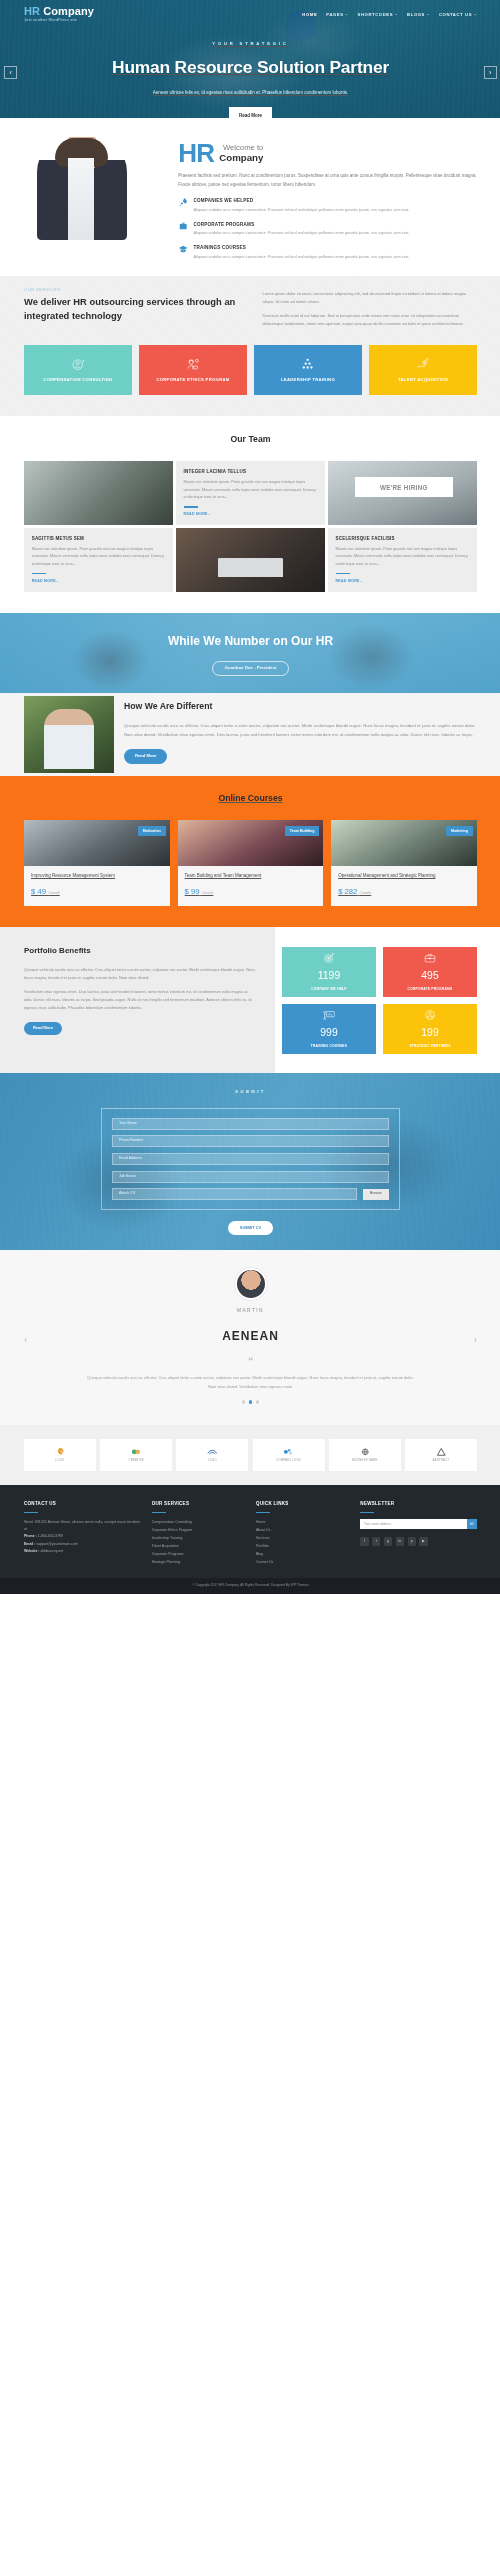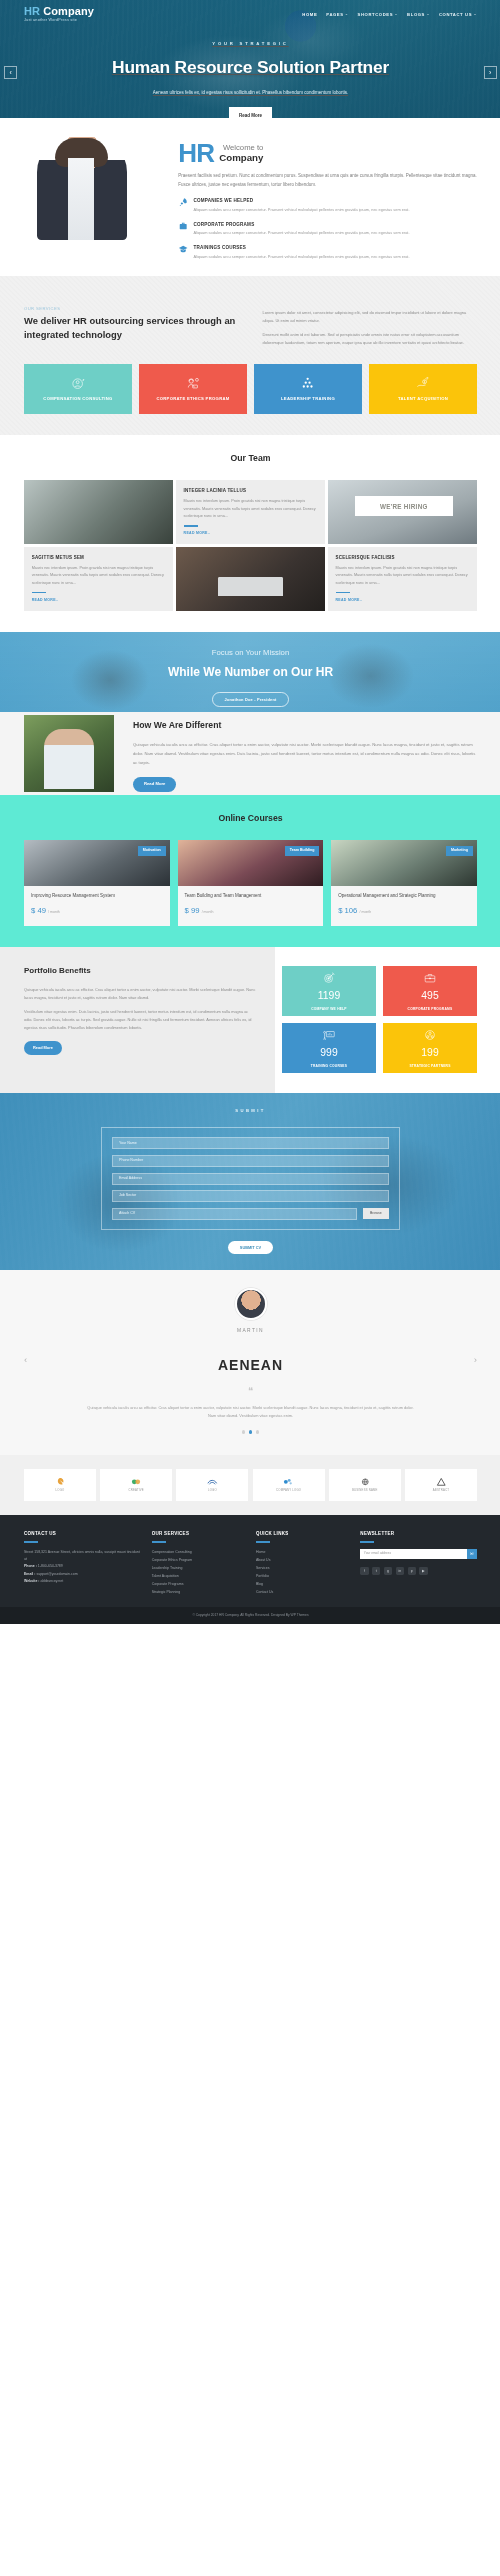--- a/index.html
+++ b/index.html
@@ -49,21 +49,21 @@
   .hr-big{font-size:26px;font-weight:bold;color:#3f93cc;line-height:.85;letter-spacing:-0.7px;}
   .hr-wel{font-size:7.7px;color:#7d7d7d;line-height:1.15;font-weight:normal;text-align:right;}
   .hr-comp{font-size:9.7px;color:#2e2e2e;font-weight:bold;line-height:1.1;}
   .welcome-p{font-size:4.5px;color:#7e7e7e;margin-top:7.7px;line-height:2;}
   .feat{display:flex;gap:4.9px;margin-top:7.7px;}
   .feat-ic{flex:0 0 10.4px;color:#3f93cc;}
   .feat-t{font-size:4.6px;font-weight:bold;color:#333;letter-spacing:0.2px;}
   .feat-d{font-size:3.9px;color:#9a9a9a;line-height:1.85;margin-top:1.4px;}
 
   
-  .services{background:#f1f1f1;padding:30px 24px 21px 24px;
+  .services{background:#f1f1f1;padding:11px 24px 21px 24px;
     background-image:repeating-linear-gradient(45deg,rgba(0,0,0,.012) 0 1.4px,transparent 1.4px 3.5px);}
   .svc-top{display:flex;gap:24px;}
   .svc-left{flex:1;}
   .svc-eyebrow{font-size:4.2px;color:#9fc7dd;letter-spacing:0.4px;}
   .svc-h{font-size:9.4px;color:#2c2c2c;font-weight:bold;line-height:1.45;margin-top:2.1px;}
   .svc-right{flex:1;padding-top:3.5px;}
   .svc-p{font-size:4px;color:#8d8d8d;line-height:2.05;}
   .svc-p+.svc-p{margin-top:5.6px;}
   .boxes{display:flex;gap:7px;margin-top:16.7px;}
   .box{flex:1;height:50px;display:flex;flex-direction:column;align-items:center;justify-content:center;gap:4.9px;cursor:pointer;}
@@ -93,30 +93,30 @@
     background:
       radial-gradient(ellipse 63px 49px at 22% 60%,rgba(60,45,35,.55),transparent 62%),
       radial-gradient(ellipse 70px 52px at 74% 55%,rgba(55,45,40,.5),transparent 62%),
       linear-gradient(180deg,rgba(150,190,210,.4),rgba(90,150,185,.5));}
   .mission-in{position:relative;z-index:3;text-align:center;padding-top:15.3px;}
   .m1{font-size:7.7px;color:#e3f2f9;font-weight:normal;}
   .m2{font-size:12px;color:#fff;font-weight:bold;margin-top:4.2px;}
   .m-badge{display:inline-block;margin-top:9.7px;border:0.7px solid rgba(255,255,255,.7);border-radius:8.3px;color:#fff;font-size:3.9px;font-weight:bold;padding:3.5px 12px;letter-spacing:0.2px;cursor:pointer;}
 
   
-  .diff{background:#f4f4f4;padding:3px 24px;display:flex;gap:19px;align-items:flex-end;}
+  .diff{background:#f4f4f4;padding:3px 24px;display:flex;gap:10px;align-items:flex-start;}
   .diff-img{flex:0 0 90px;height:77px;background:linear-gradient(150deg,#7d9e5e,#4d6b3d 50%,#2f4228);position:relative;}
   .diff-img:after{content:"";position:absolute;left:22%;top:18%;width:56%;height:78%;background:linear-gradient(180deg,#d9b79c 0 26%,#e8eef2 26% 100%);border-radius:18px 18px 0 0;}
   .diff-txt{flex:1;padding-top:4.2px;}
   .diff-h{font-size:8.7px;color:#2c2c2c;font-weight:bold;}
   .diff-p{font-size:4.2px;color:#8d8d8d;line-height:2.1;margin-top:8.3px;}
   .btn-blue{display:inline-block;margin-top:9.7px;background:#3f93cc;color:#fff;font-size:4.2px;font-weight:bold;border-radius:9.7px;padding:4.2px 11px;cursor:pointer;}
 
   
-  .courses{padding:16.7px 24px 21px 24px;background:#5eead4;}
+  .courses{padding:16.7px 24px 21px 24px;background:#f97316;text-decoration:underline;}
   .course-grid{display:grid;grid-template-columns:1fr 1fr 1fr;gap:7.7px;margin-top:14px;}
   .course{background:#f6f6f6;}
   .c-img{height:46px;position:relative;}
   .c1{background:linear-gradient(150deg,#b4bcc2,#5e676d 55%,#2b3136);}
   .c2{background:linear-gradient(150deg,#e0b49a,#7a4a55 55%,#2e1c20);}
   .c3{background:linear-gradient(150deg,#c8d6c2,#6d7f74 55%,#2c3630);}
   .c-badge{position:absolute;right:4.2px;top:6.3px;background:#3f93cc;color:#fff;font-size:3.6px;font-weight:bold;padding:2.1px 4.9px;}
   .c-body{padding:6.3px 7px 8.3px 7px;}
   .c-t{font-size:4.5px;color:#4a4a4a;line-height:1.85;}
   .c-price{font-size:7.7px;color:#3f93cc;margin-top:4.9px;}
@@ -150,21 +150,21 @@
   .file-row{display:flex;gap:5.6px;align-items:center;}
   .file-row .fld{flex:1;margin-bottom:0;}
   .file-btn{background:#e9e9e9;color:#555;font-size:3.5px;padding:2.8px 7px;cursor:pointer;}
   .cv-submit{display:block;margin:11px auto 0 auto;background:#fff;color:#3f8fba;font-size:3.9px;font-weight:bold;border-radius:7.7px;padding:4.2px 12px;border:none;cursor:pointer;}
 
   
   .testi{background:#f7f7f7;padding:18px 24px 21px 24px;text-align:center;position:relative;}
   .avatar{width:32px;height:32px;border-radius:50%;margin:0 auto;border:2.1px solid #fff;box-shadow:0 0 0 0.7px #e2e2e2;
     background:radial-gradient(circle at 50% 36%,#e0b191 0 42%,#3a3f49 43% 100%);}
   .t-name1{font-size:4.9px;color:#8e8e8e;letter-spacing:1.4px;margin-top:7px;}
-  .t-name2{font-size:14px;color:#2c2c2c;font-weight:bold;letter-spacing:1px;margin-top:19px;}
+  .t-name2{font-size:12px;color:#2c2c2c;font-weight:bold;letter-spacing:1px;margin-top:12px;}
   .quote{font-size:9.7px;color:#c9c9c9;margin-top:7px;}
   .t-text{font-size:3.9px;color:#9b9b9b;line-height:2.1;margin-top:5.6px;max-width:327px;margin-left:auto;margin-right:auto;}
   .dots{display:flex;gap:3.5px;justify-content:center;margin-top:9.7px;}
   .dot{width:3.5px;height:3.5px;border-radius:50%;background:#d2d2d2;cursor:pointer;}
   .dot.on{background:#3f93cc;}
   .t-arrow{position:absolute;top:82px;font-size:9.7px;color:#b5b5b5;cursor:pointer;}
   .t-arrow.l{left:24px;} .t-arrow.r{right:24px;}
 
   
   .logos{background:#f0f0f0;padding:14px 24px;display:flex;justify-content:space-between;align-items:center;gap:4.2px;}
@@ -383,21 +383,20 @@
         <div class="cell-p">Mauris nec interdum ipsum. Proin gravida nisi non magna tristique turpis venenatis. Mauris venenatis nulla turpis amet sodales eros consequat. Donecy scelerisque nunc in urna...</div>
         <div class="rule"></div>
         <div class="rm">READ MORE..</div>
       </div>
     </div>
   </section>
 
   <section class="mission">
     <div class="mission-ph"></div>
     <div class="mission-in">
-      <div class="m1">Focus on Your Mission</div>
       <div class="m2">While We Number on Our HR</div>
       <div class="m-badge">Jonathon Doe - President</div>
     </div>
   </section>
 
   <section class="diff">
     <div class="diff-img"></div>
     <div class="diff-txt">
       <div class="diff-h">How We Are Different</div>
       <div class="diff-p">Quisque vehicula iaculis arcu ac efficitur. Cras aliquet tortor a enim auctor, vulputate nisi auctor. Morbi scelerisque blandit augue. Nunc lacus magna, tincidunt et justo et, sagittis rutrum dolor. Nam vitae diamd. Vestibulum vitae egestas enim. Duis lacinia, justo sed hendrerit laoreet, tortor metus interdum est, id condimentum nulla magna ac odio. Donec elit risus, lobortis ac turpis.</div>
@@ -425,21 +424,21 @@
           <div class="c-t">Team Building and Team Management</div>
           <div class="c-price"><span>$ 99</span> <span class="c-per">/ month</span></div>
         </div>
       </div>
       <div class="course">
         <div class="c-img c3">
           <span class="c-badge">Marketing</span>
         </div>
         <div class="c-body">
           <div class="c-t">Operational Management and Strategic Planning</div>
-          <div class="c-price"><span>$ 106</span> <span class="c-per">/ month</span></div>
+          <div class="c-price"><span>$ 282</span> <span class="c-per">/ month</span></div>
         </div>
       </div>
     </div>
   </section>
 
   <section class="benefits">
     <div class="ben-left">
       <div class="ben-h">Portfolio Benefits</div>
       <div class="ben-p">Quisque vehicula iaculis arcu ac efficitur. Cras aliquet tortor a enim auctor, vulputate nisi auctor. Morbi scelerisque blandit augue. Nunc lacus magna, tincidunt et justo et, sagittis rutrum dolor. Nam vitae diamd.</div>
       <div class="ben-p">Vestibulum vitae egestas enim. Duis lacinia, justo sed hendrerit laoreet, tortor metus interdum est, id condimentum nulla magna ac odio. Donec elit risus, lobortis ac turpis. Sed gravida augue. Nullo sit nisi fringilla sed fermentum tincidunt. Aenean ultrices felis ex, id egestas risus sollicitudin. Phasellus bibendum condimentum lobortis.</div>

